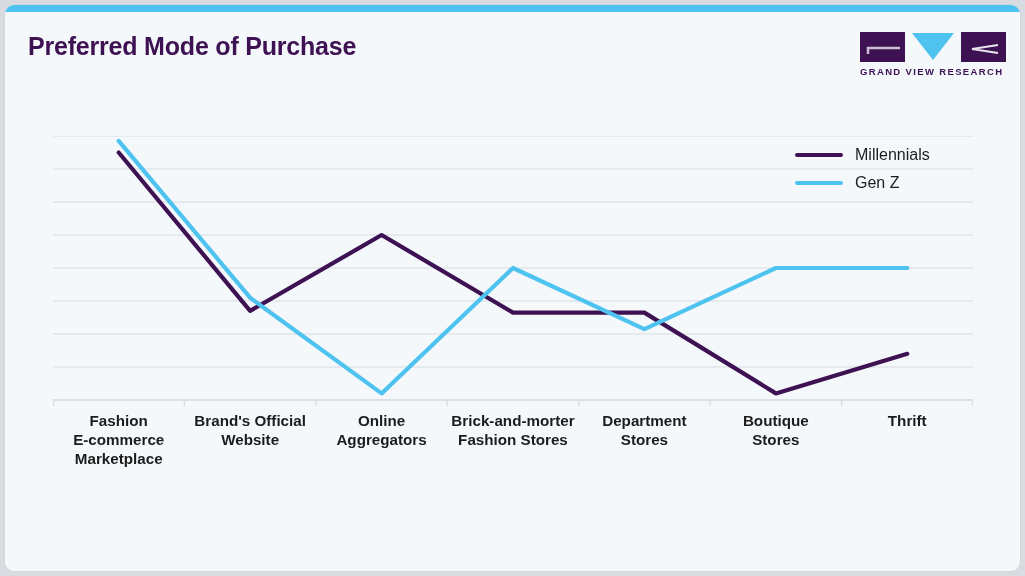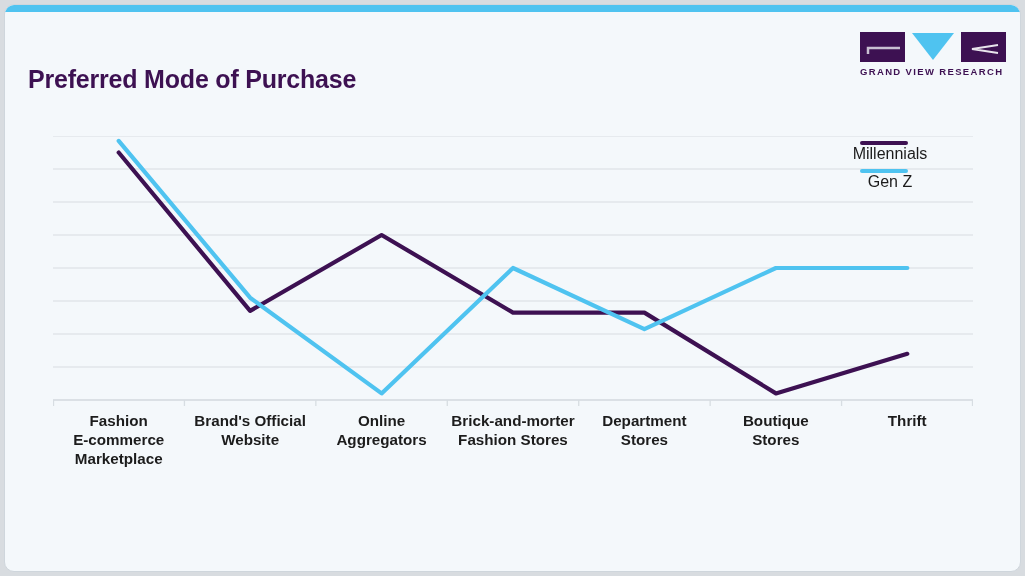--- a/index.html
+++ b/index.html
@@ -27,21 +27,20 @@
     border-top-right-radius:9px;
   }
   #title {
     position:absolute;
     left:23px; top:27px;
     font-size:25px;
     font-weight:bold;
     color:#3D1152;
     letter-spacing:-0.2px;
     white-space:nowrap;
-    margin-top:33px;
   }
   
   #logo { position:absolute; left:855px; top:27px; width:146px; height:48px; }
   #logo .mark { position:absolute; left:0; top:0; width:146px; height:30px; }
   #logo .wordmark {
     position:absolute; left:0; top:34px; width:146px;
     text-align:left;
     font-size:9.5px; font-weight:bold; color:#3D1152;
     letter-spacing:1.35px;
     white-space:nowrap;
@@ -71,21 +70,20 @@
   
   #legend {
     position:absolute;
     left:790px; top:136px;
     width:190px;
   }
   #legend .row {
     display:flex;
     align-items:center;
     height:28px;
-    flex-direction:column;
   }
   #legend .swatch {
     width:48px; height:4px;
     border-radius:2px;
     margin-right:12px;
     flex:0 0 auto;
   }
   #legend .lbl {
     font-size:16px;
     color:#1c1c1c;

